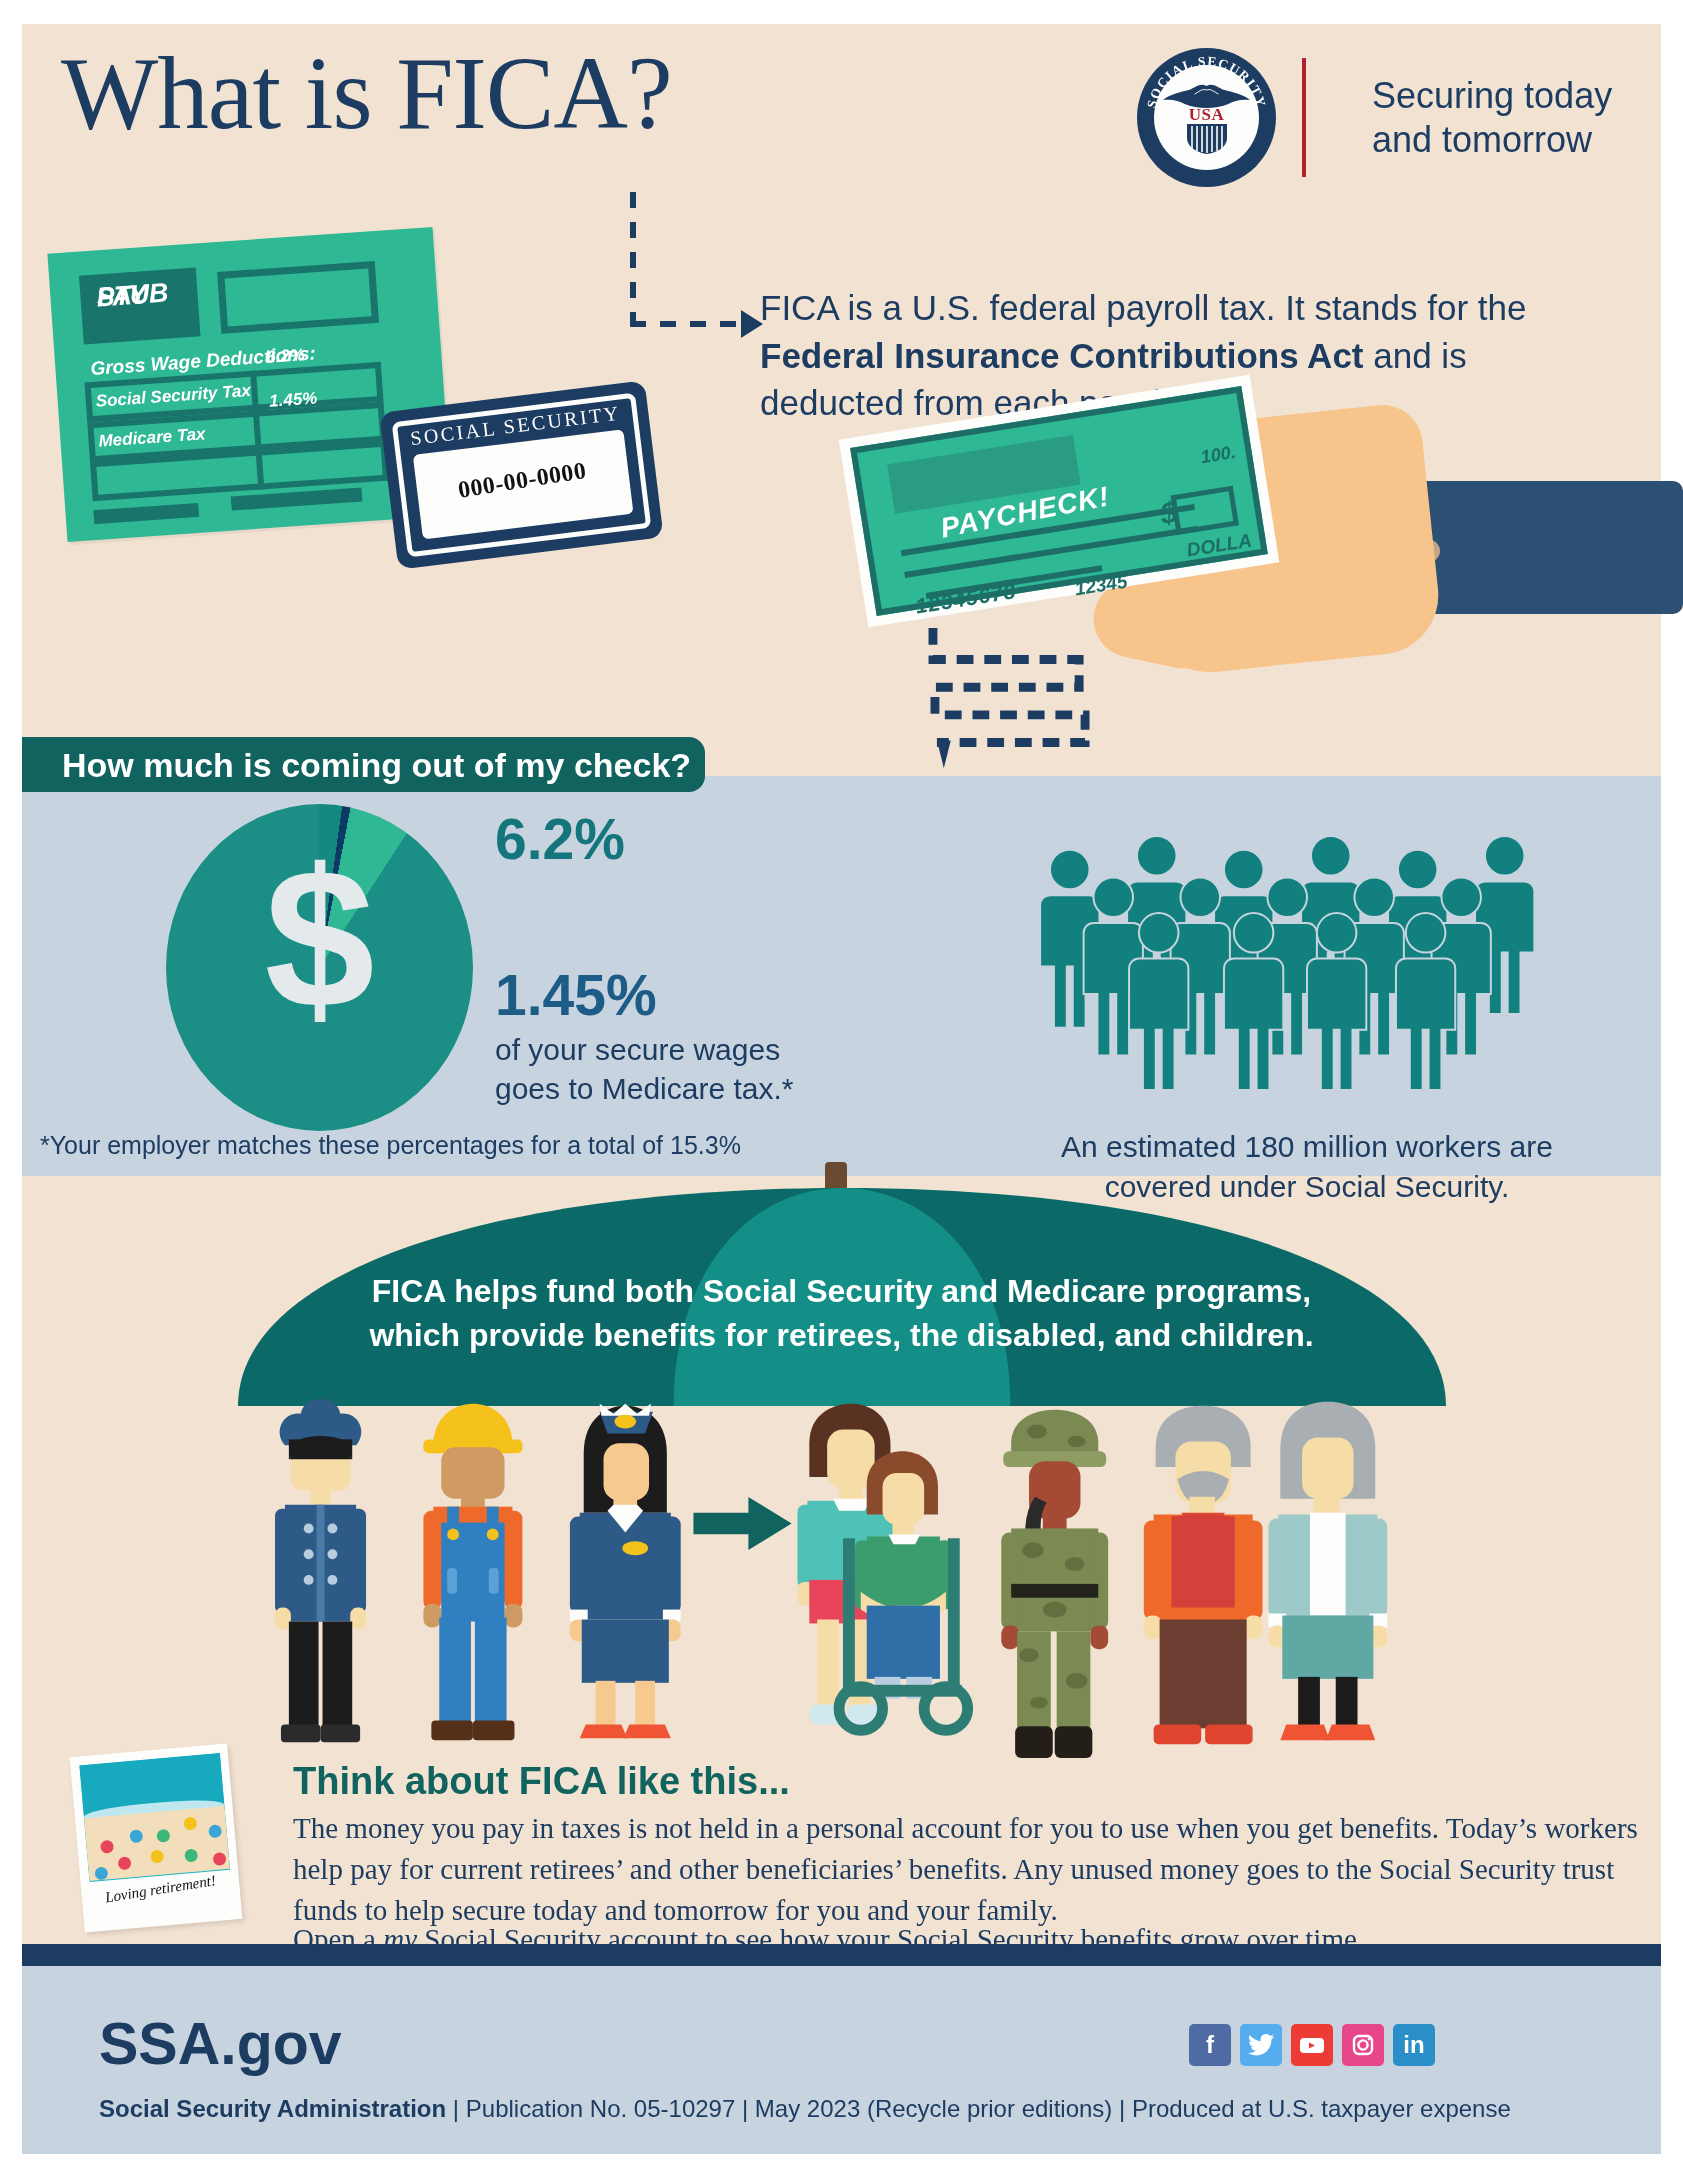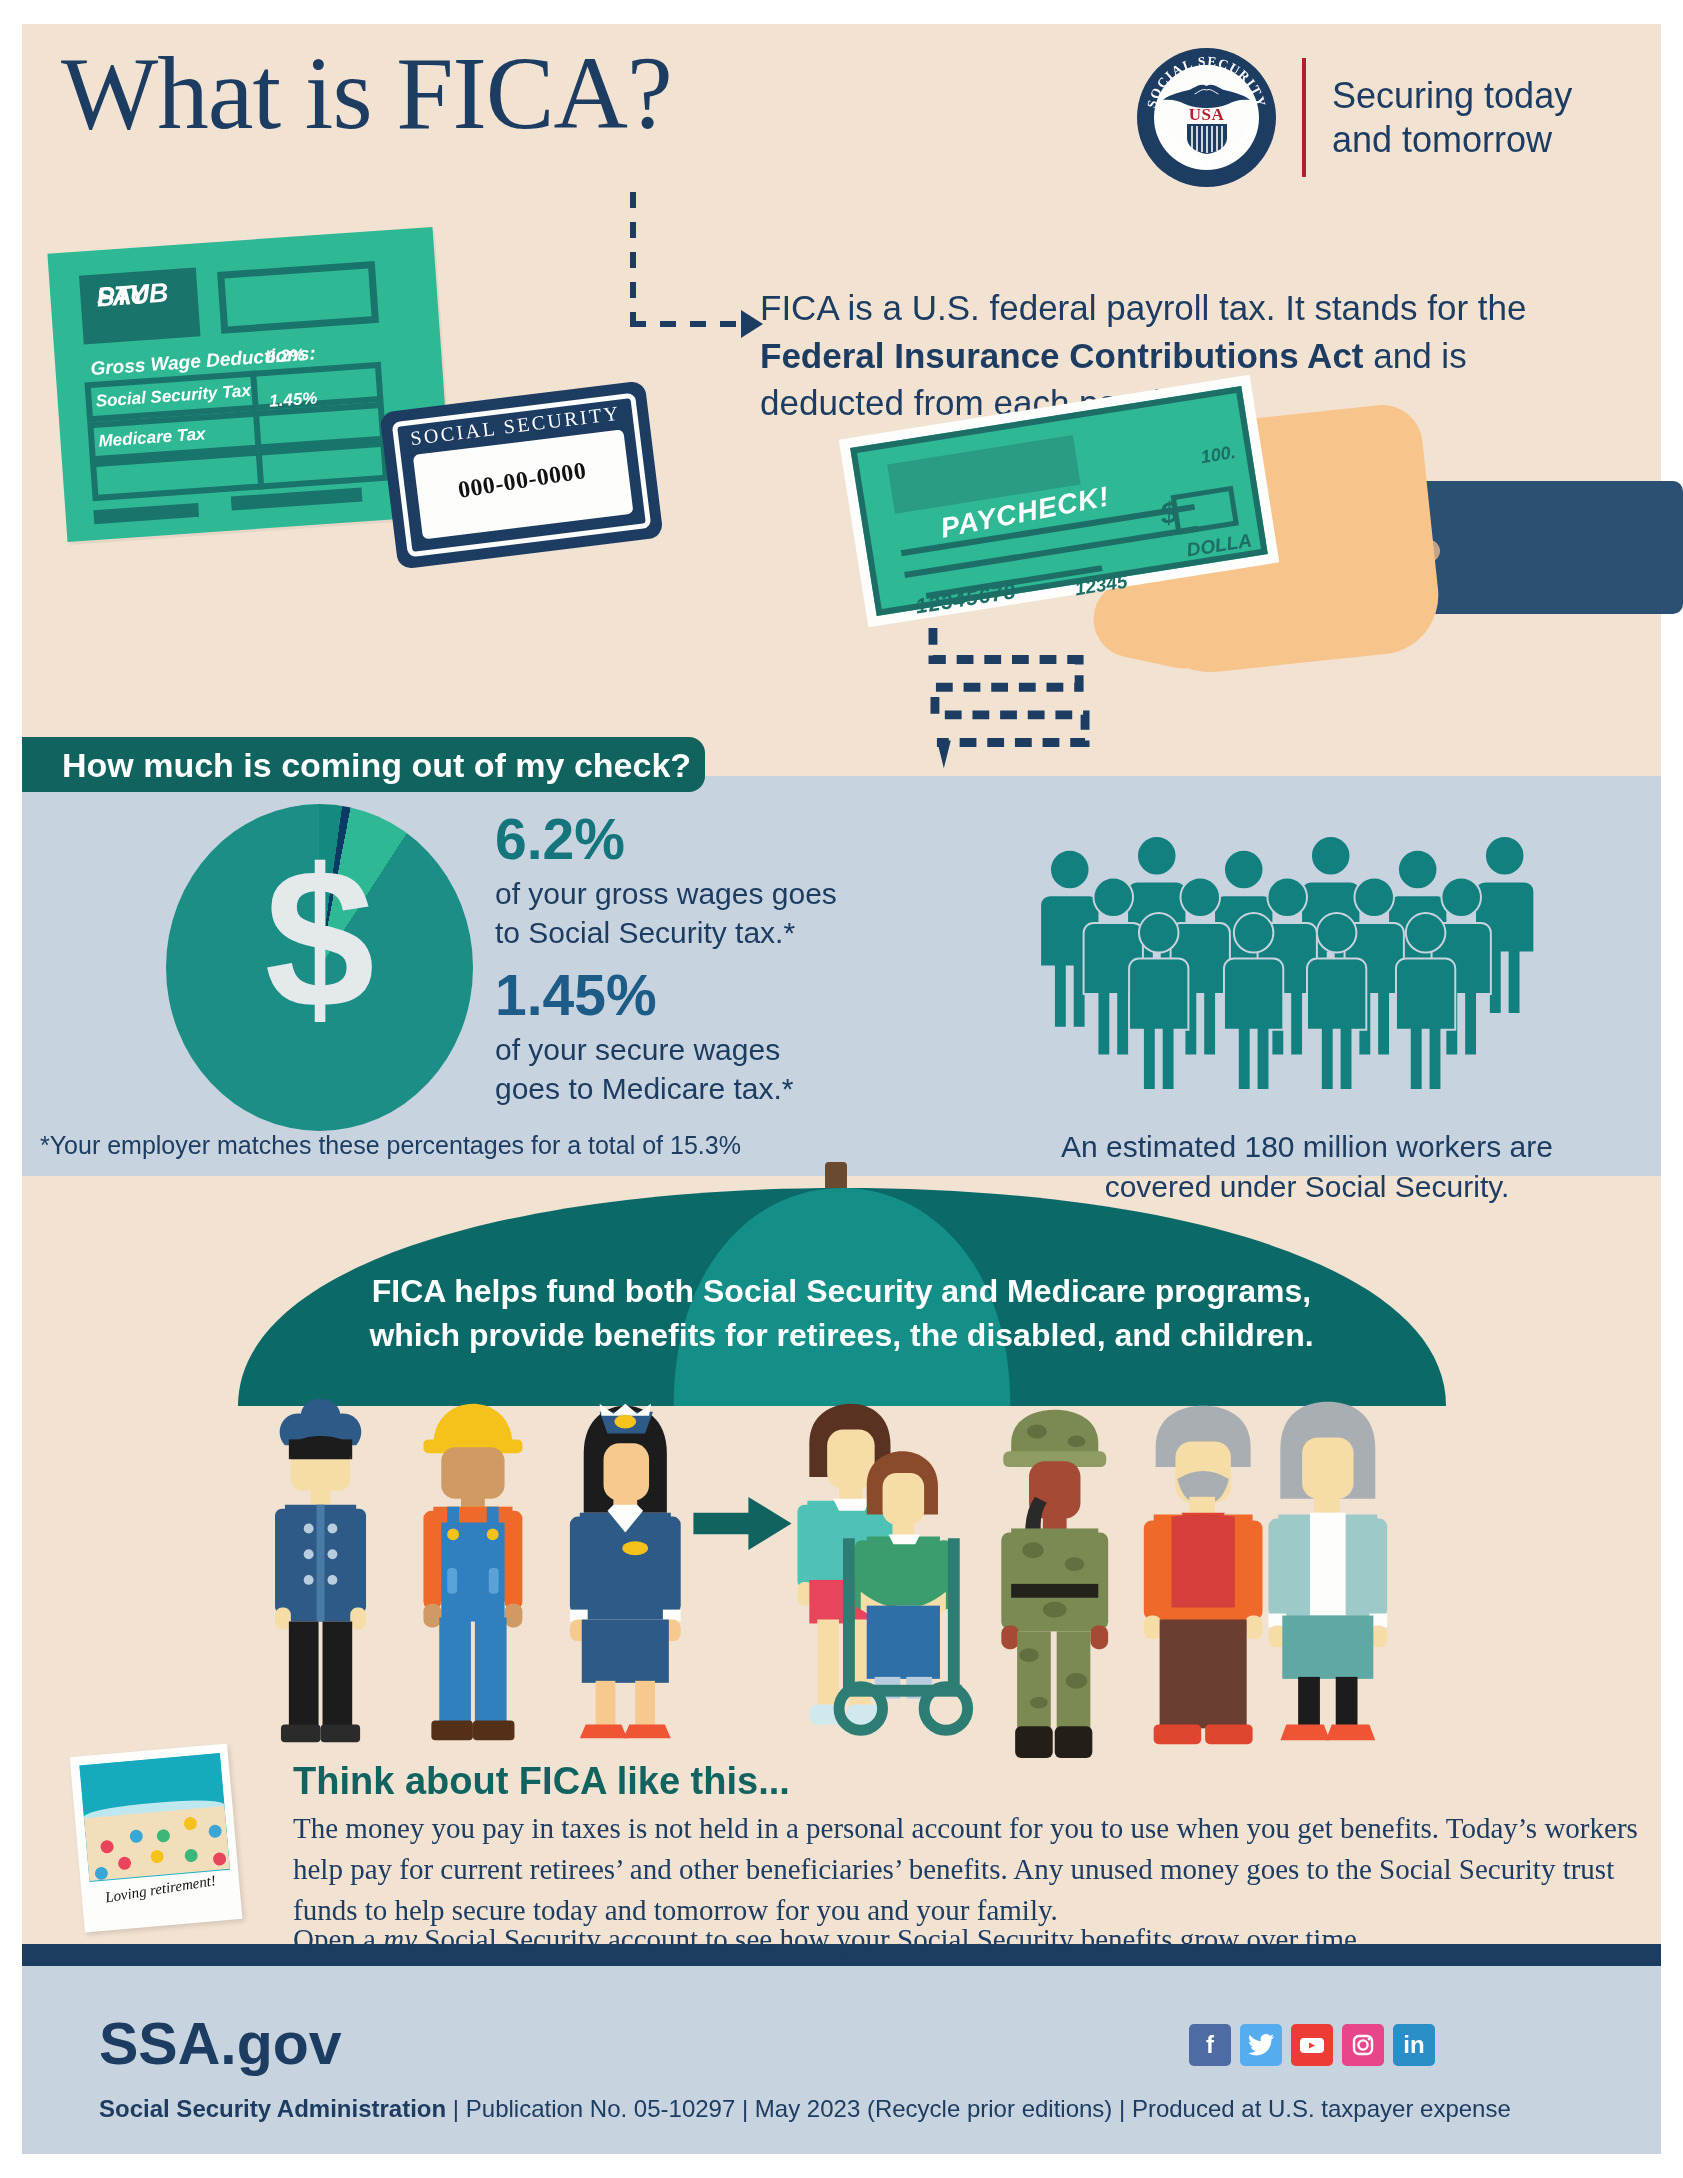--- a/index.html
+++ b/index.html
@@ -22,21 +22,21 @@
   .seal{width:139px;height:139px;position:relative;}
   .seal .ring{position:absolute;inset:0;border-radius:50%;background:#1d3c62;}
   .seal .inner{position:absolute;inset:17px;border-radius:50%;background:#fdfdfb;}
   .seal .ringtxt{position:absolute;inset:0;}
   .seal .ringtxt text{font-family:"Liberation Serif",serif;font-weight:bold;fill:#ffffff;font-size:13.5px;letter-spacing:1.4px;}
   .seal .eagle{position:absolute;left:24px;top:34px;width:91px;height:30px;}
   .seal .usa{position:absolute;left:0;right:0;top:57px;text-align:center;
              font-family:"Liberation Serif",serif;font-weight:bold;color:#b1202e;font-size:17px;letter-spacing:0.5px;}
   .seal .shield{position:absolute;left:50px;top:76px;width:40px;height:30px;}
   .redbar{width:4px;height:119px;background:#b1202e;}
-  .tagline{font-size:36px;line-height:1.22;color:#1d3c62;}
+  .tagline{font-size:36px;line-height:1.22;color:#1d3c62;margin-left:40px;}
 
   
   .paystub{position:absolute;left:57px;top:240px;width:386px;height:289px;background:#2eb894;
            transform:rotate(-4deg);box-shadow:2px 3px 0 rgba(0,0,0,.05);}
   .ps-title{position:absolute;left:30px;top:24px;width:117px;height:69px;background:#19746b;}
   .ps-title span{position:absolute;left:8px;top:5px;color:#fff;font-weight:bold;font-size:27px;line-height:.98;
                  font-style:italic;letter-spacing:-0.5px;}
   .ps-box{position:absolute;left:168px;top:30px;width:144px;height:48px;border:7px solid #19746b;}
   .ps-sub{position:absolute;left:35px;top:107px;color:#fff;font-weight:bold;font-size:19px;font-style:italic;}
   .ps-grid{position:absolute;left:28px;top:131px;width:297px;height:119px;}
@@ -271,24 +271,20 @@
   <div class="banner">
     <span>How much is coming out of my check?</span>
   </div>
 
   <div class="pie">
     <div class="dollar">$</div>
   </div>
 
   <div class="stat" style="left:495px;top:810px;width:416px;">
     <div class="big">6.2%</div>
-    <div class="sub">
-      <div>of your gross wages goes</div>
-      <div>to Social Security tax.*</div>
-    </div>
   </div>
 
   <div class="stat" style="left:495px;top:966px;width:416px;">
     <div class="big navy">1.45%</div>
     <div class="sub">
       <div>of your secure wages</div>
       <div>goes to Medicare tax.*</div>
     </div>
   </div>
 

